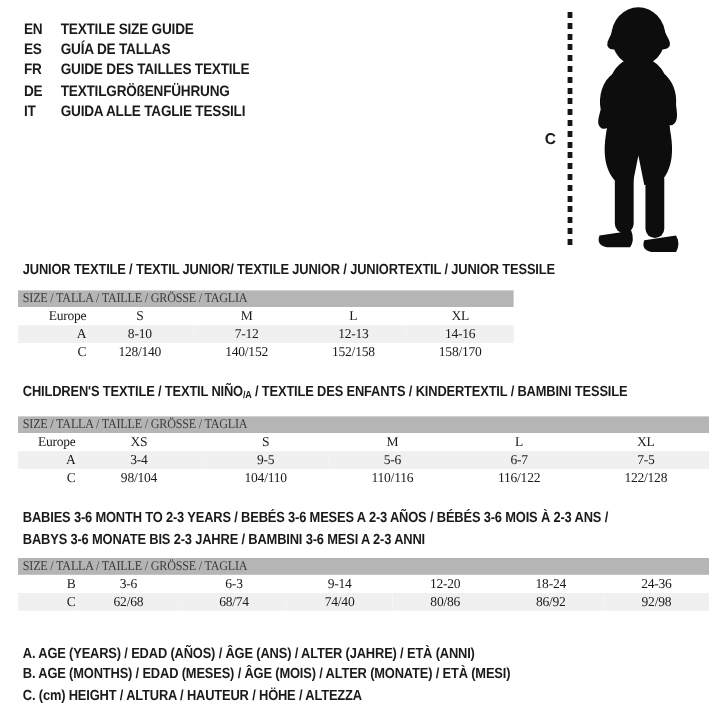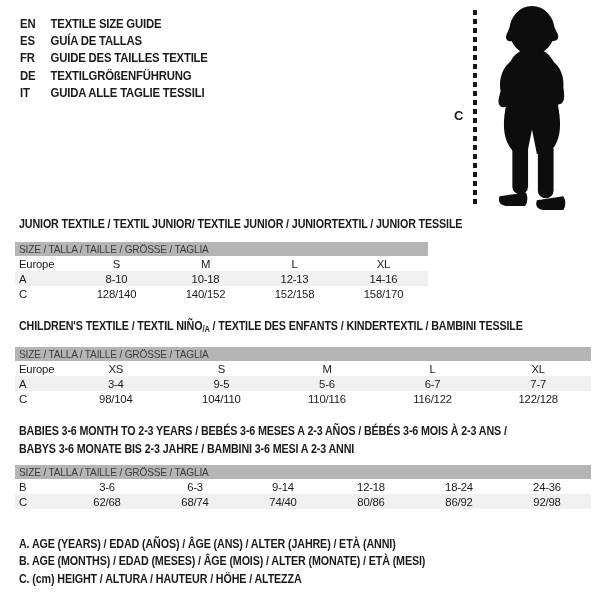--- a/index.html
+++ b/index.html
@@ -50,23 +50,23 @@
   table.size-table {
     position: absolute; left: 15px;
     border-collapse: collapse; table-layout: fixed;
   }
   table.t1 { top: 242px; width: 413px; }
   table.t2 { top: 347px; width: 576px; }
   table.t3 { top: 465px; width: 576px; }
   .size-table td {
     font-size: 11.3px; letter-spacing: -0.2px;
     text-align: center; vertical-align: middle;
-    height: 15px; padding: 0; overflow: hidden; white-space: nowrap;
-  }
-  .size-table td.lbl { text-align: left; padding-left: 4px; }
+    height: 15px; padding: 0; overflow: hidden; white-space: nowrap; font-family: Liberation Serif, serif;
+  }
+  .size-table td.lbl { text-align: right; padding-left: 4px; }
   .size-table tr.bar td {
     background: #b5b5b5; height: 14px;
     text-align: left; padding-left: 4px;
     color: #3c3c3c; font-size: 11px;
   }
   .size-table tr.bar td span {
     display: inline-block; transform: scaleX(0.92); transform-origin: left center;
   }
   .size-table tr.shaded td { background: #f0f0f0; }
   col.c-lbl-1 { width: 57px; }
@@ -142,21 +142,21 @@
     <tr>
       <td class="lbl">Europe</td>
       <td>S</td>
       <td>M</td>
       <td>L</td>
       <td>XL</td>
     </tr>
     <tr class="shaded">
       <td class="lbl">A</td>
       <td>8-10</td>
-      <td>10-18</td>
+      <td>7-12</td>
       <td>12-13</td>
       <td>14-16</td>
     </tr>
     <tr>
       <td class="lbl">C</td>
       <td>128/140</td>
       <td>140/152</td>
       <td>152/158</td>
       <td>158/170</td>
     </tr>
@@ -184,21 +184,21 @@
       <td>M</td>
       <td>L</td>
       <td>XL</td>
     </tr>
     <tr class="shaded">
       <td class="lbl">A</td>
       <td>3-4</td>
       <td>9-5</td>
       <td>5-6</td>
       <td>6-7</td>
-      <td>7-7</td>
+      <td>7-5</td>
     </tr>
     <tr>
       <td class="lbl">C</td>
       <td>98/104</td>
       <td>104/110</td>
       <td>110/116</td>
       <td>116/122</td>
       <td>122/128</td>
     </tr>
   </tbody>
@@ -220,21 +220,21 @@
       </colgroup>
     <tbody>
         <tr class="bar">
       <td colspan="7"><span>SIZE / TALLA / TAILLE / GRÖSSE / TAGLIA</span></td>
     </tr>
     <tr>
       <td class="lbl">B</td>
       <td>3-6</td>
       <td>6-3</td>
       <td>9-14</td>
-      <td>12-18</td>
+      <td>12-20</td>
       <td>18-24</td>
       <td>24-36</td>
     </tr>
     <tr class="shaded">
       <td class="lbl">C</td>
       <td>62/68</td>
       <td>68/74</td>
       <td>74/40</td>
       <td>80/86</td>
       <td>86/92</td>

